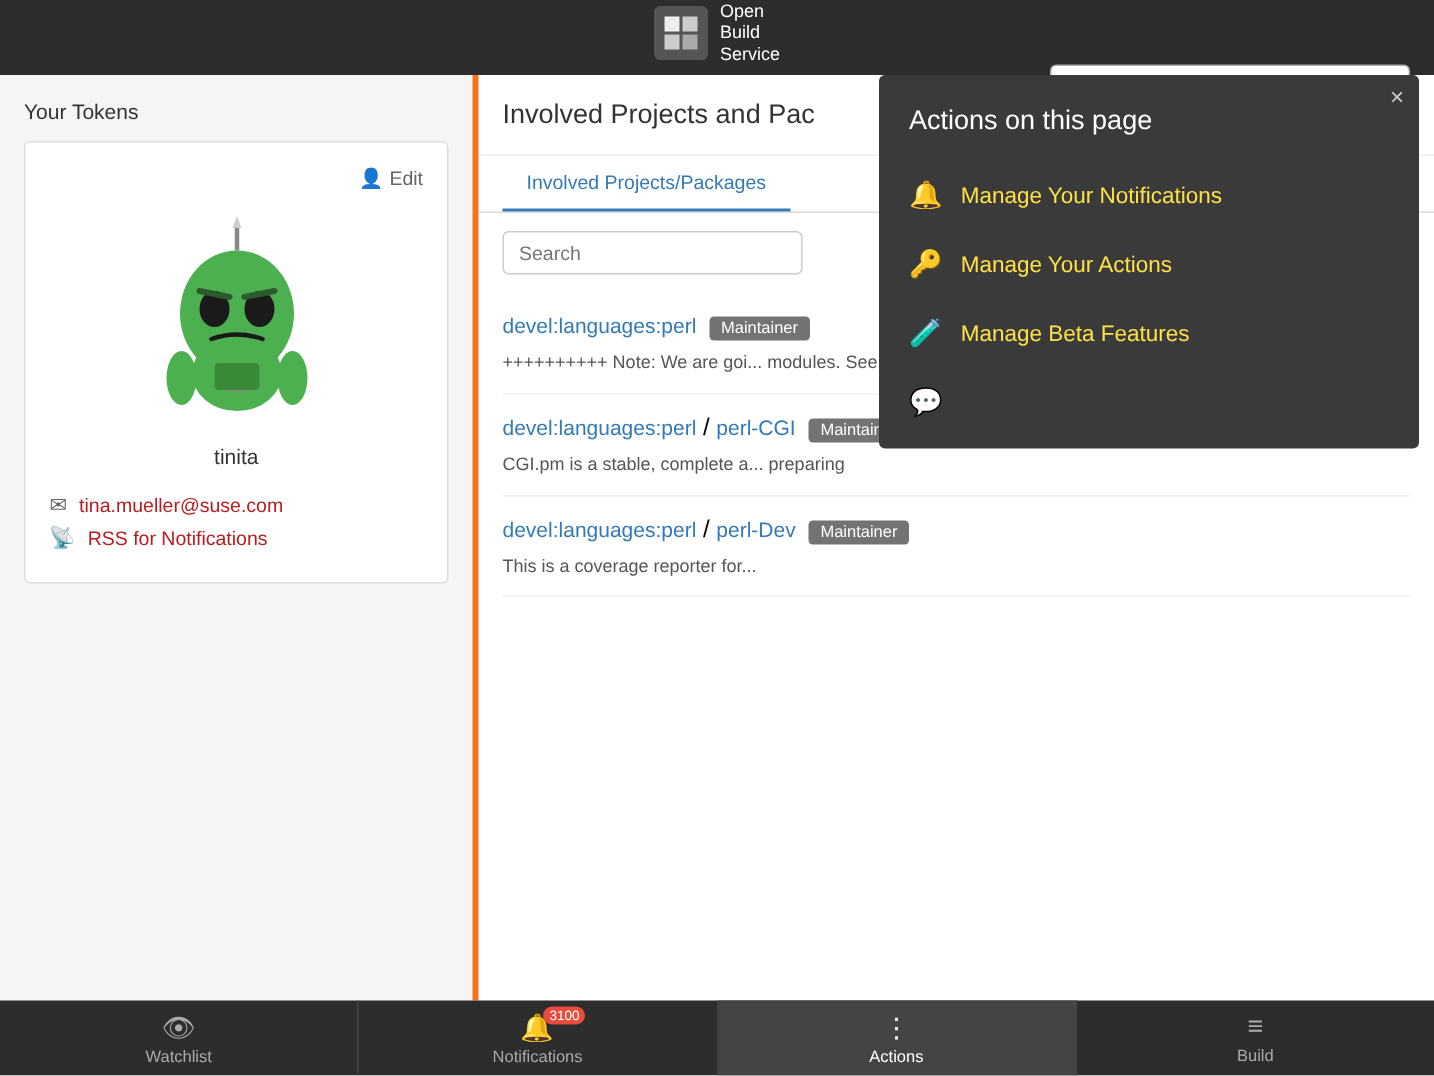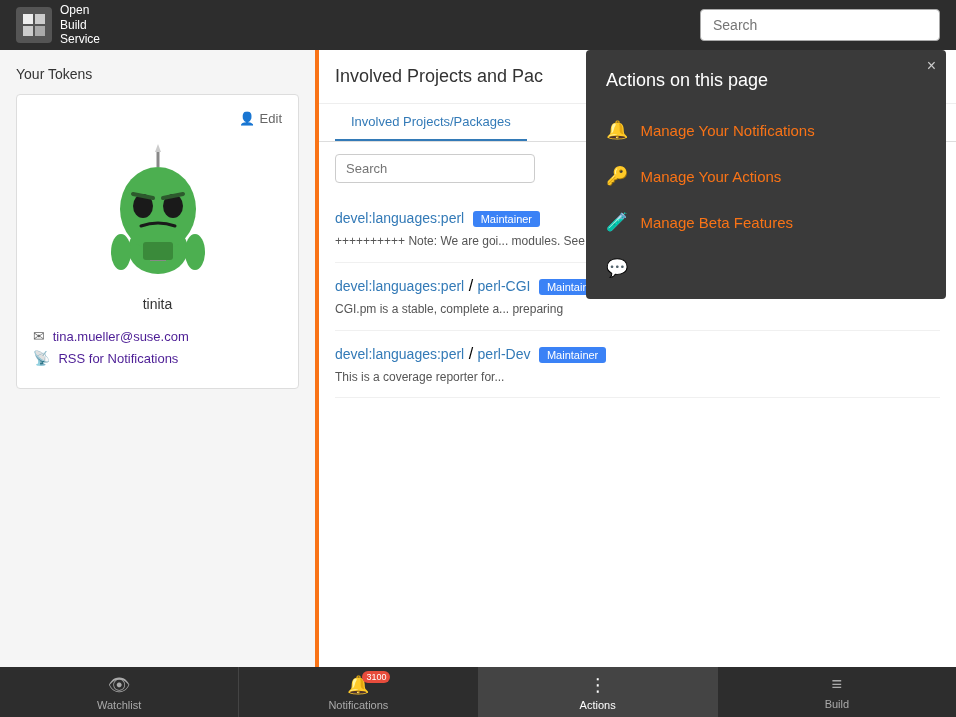--- a/index.html
+++ b/index.html
@@ -8,20 +8,21 @@
     
     .header {
       background: #2d2d2d;
       height: 50px;
       display: flex;
       align-items: center;
       justify-content: space-between;
       padding: 0 16px;
       position: relative;
       z-index: 10;
+      flex-direction: column;
     }
     .logo-area {
       display: flex;
       align-items: center;
       gap: 8px;
     }
     .logo-box {
       width: 36px;
       height: 36px;
       background: #555;
@@ -117,21 +118,21 @@
     }
     .user-info-item {
       display: flex;
       align-items: center;
       gap: 8px;
       font-size: 13px;
       color: #555;
       margin-bottom: 6px;
     }
     .user-info-item a {
-      color: #4c1d95;
+      color: #b91c1c;
       text-decoration: none;
     }
     .info-icon {
       font-size: 14px;
       color: #666;
     }
 
     
     .projects-panel {
       flex: 1;
@@ -184,21 +185,21 @@
       padding: 12px 0;
       border-bottom: 1px solid #f0f0f0;
     }
     .project-link {
       color: #337ab7;
       text-decoration: none;
       font-size: 14px;
     }
     .maintainer-badge {
       display: inline-block;
-      background: #3b82f6;
+      background: #737373;
       color: white;
       font-size: 11px;
       padding: 2px 8px;
       border-radius: 3px;
       margin-left: 4px;
       margin-top: 4px;
     }
     .project-desc {
       font-size: 12px;
       color: #555;
@@ -246,21 +247,21 @@
       color: #ddd;
       font-size: 15px;
       cursor: pointer;
     }
     .action-icon {
       font-size: 18px;
       color: #aaa;
       flex-shrink: 0;
     }
     .action-label {
-      color: #f97316;
+      color: #fde047;
       text-decoration: none;
     }
 
     
     .bottom-nav {
       height: 50px;
       background: #2d2d2d;
       display: flex;
       position: absolute;
       bottom: 0;

